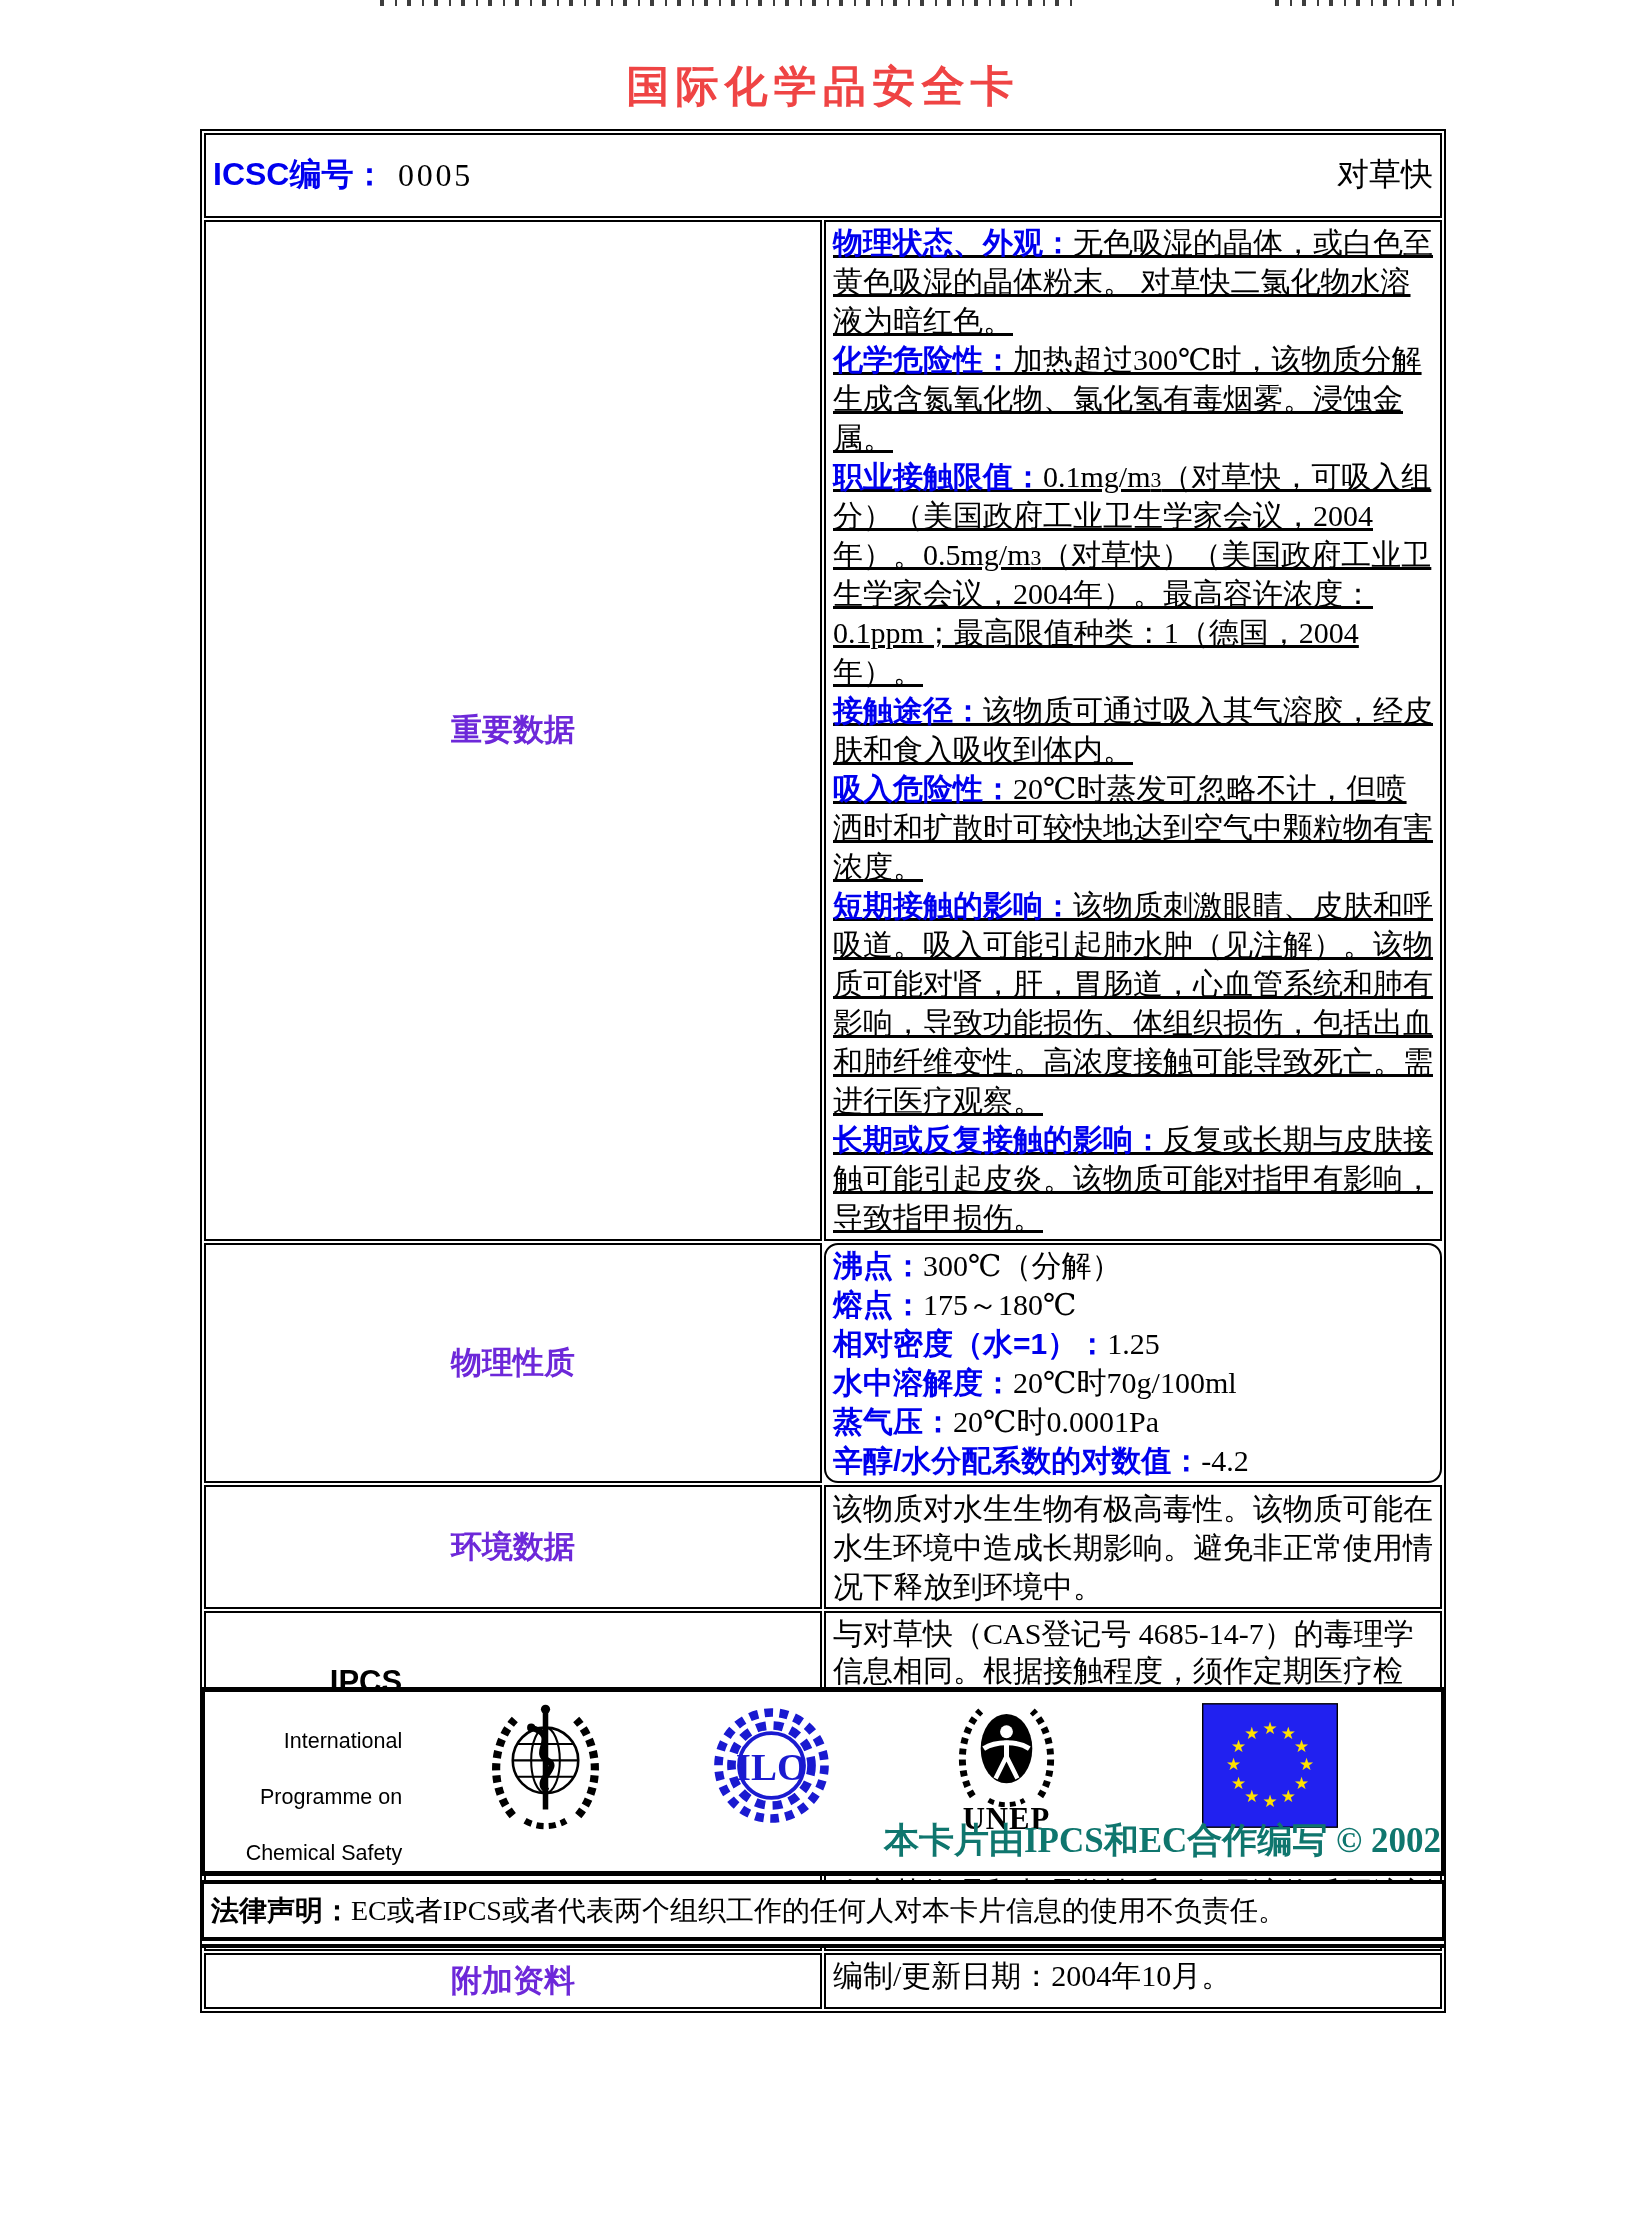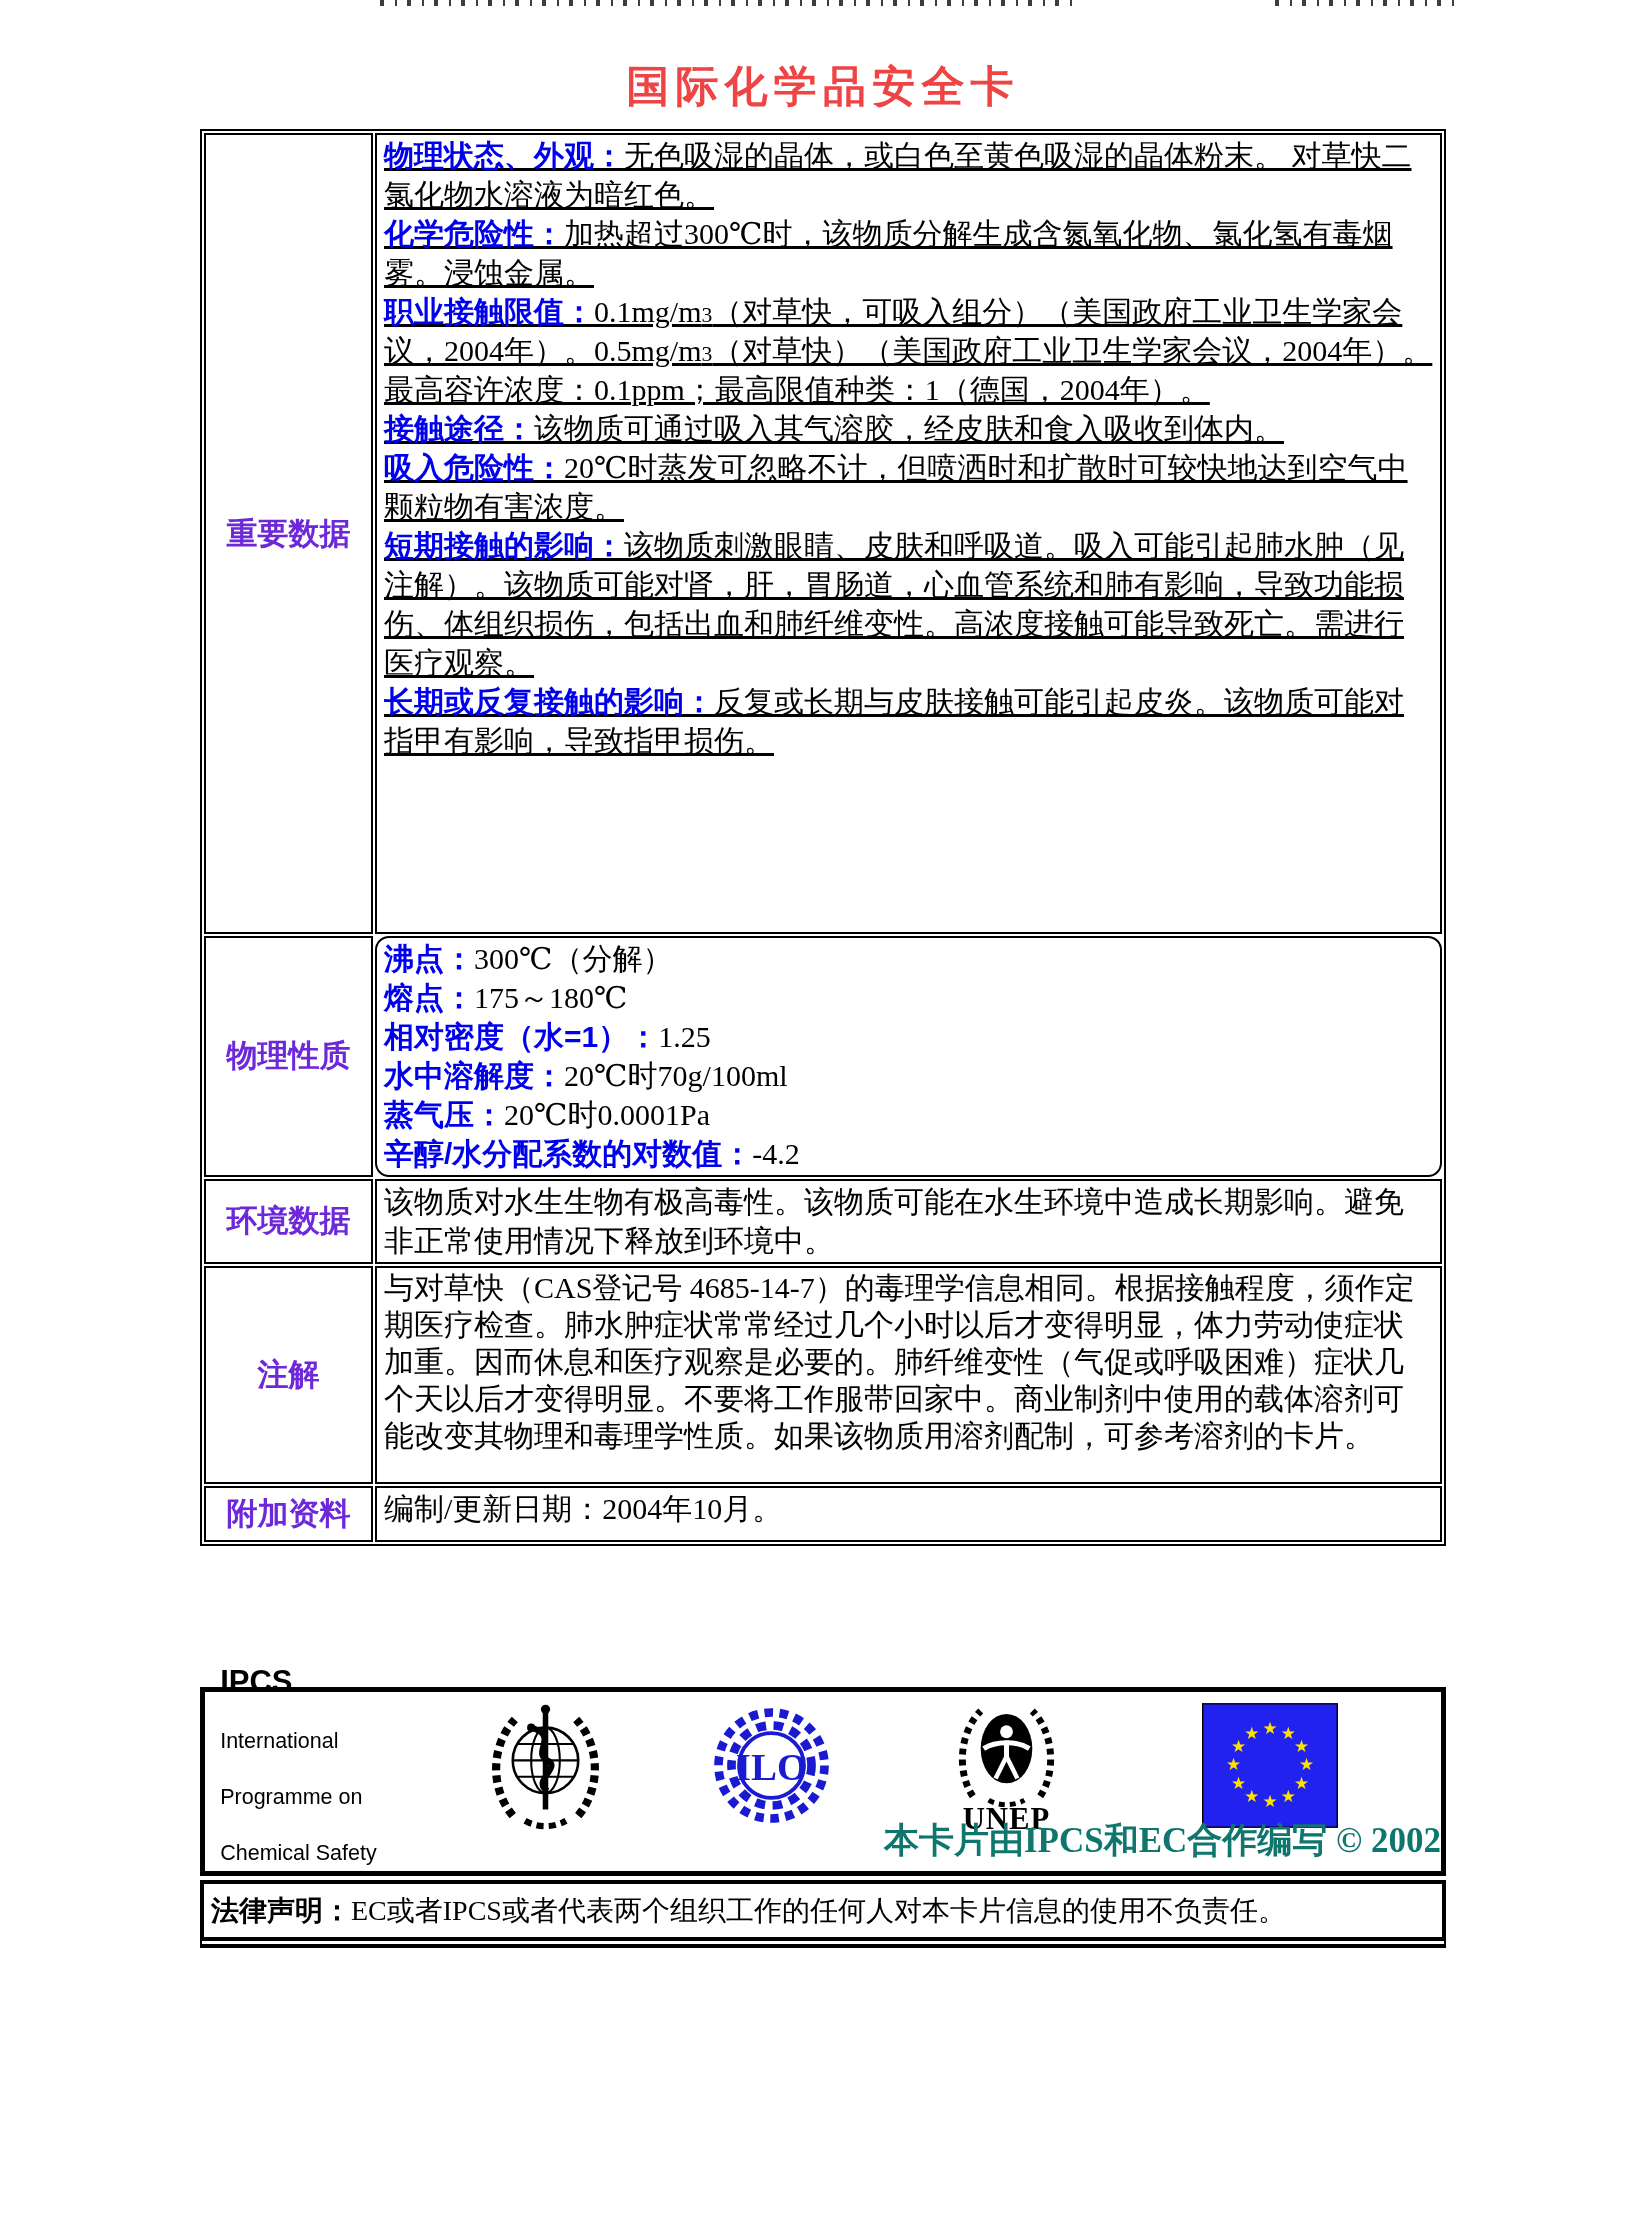--- a/index.html
+++ b/index.html
@@ -37,21 +37,21 @@
   .icsc-num{letter-spacing:2.8px;}
   p{margin:0;}
   sup{font-size:72%;vertical-align:38%;line-height:0;}
   .props p{line-height:39px;}
 
   .logos-box{
     position:absolute;top:1687px;left:200px;width:1246px;height:189px;
     border:5.5px solid #000;box-sizing:border-box;background:#fff;
   }
   .logos-row{display:flex;align-items:center;height:136px;padding-top:5.5px;}
-  .ipcs{margin-left:15.2px;width:182px;font-family:"Liberation Sans","DejaVu Sans",sans-serif;}
+  .ipcs{margin-left:15.2px;width:182px;font-family:"Liberation Sans","DejaVu Sans",sans-serif;text-align:right;}
   .ipcs .acr{font-size:31px;font-weight:bold;line-height:35px;}
   .ipcs .sub{font-size:21.5px;line-height:27px;margin-top:29px;}
   .caption-line{position:absolute;left:0;bottom:7px;width:100%;text-align:right;
     font-size:35px;font-weight:bold;color:#0f766e;}
   .legal-box{
     position:absolute;top:1880px;left:200px;width:1246px;height:68px;
     border:4.2px solid #000;border-bottom:11px double #000;box-sizing:border-box;
     padding:8.3px 8.3px 0 7px;font-size:28px;background:#fff;
   }
   .legal-box .blab{color:#000;text-align:right;}
@@ -64,20 +64,31 @@
 </head>
 <body>
 
 <div class="top-marks" id="tm1"></div>
 <div class="top-marks" id="tm2"></div>
 
 <div class="page-title">国际化学品安全卡</div>
 
 <table class="card">
   <tbody>
+      <tr>
+    <td class="headercell" colspan="2">
+      <div class="header-line">
+        <span class="icsc-left">
+          <span class="blab">ICSC编号：</span>
+          <span class="icsc-num">0005</span>
+        </span>
+        <span>对草快</span>
+      </div>
+    </td>
+  </tr>
 
   <tr>
     <td class="rowlabel">重要数据</td>
     <td class="contentcell" style="height:801px;text-decoration:underline;">
       <p><span class="blab">物理状态、外观：</span><span>无色吸湿的晶体，或白色至黄色吸湿的晶体粉末。 对草快二氯化物水溶液为暗红色。</span></p>
       <p><span class="blab">化学危险性：</span><span>加热超过300℃时，该物质分解生成含氮氧化物、氯化氢有毒烟雾。浸蚀金属。</span></p>
       <p><span class="blab">职业接触限值：</span><span>0.1mg/m<sup>3</sup>（对草快，可吸入组分）（美国政府工业卫生学家会议，2004年）。0.5mg/m<sup>3</sup>（对草快）（美国政府工业卫生学家会议，2004年）。最高容许浓度：0.1ppm；最高限值种类：1（德国，2004年）。</span></p>
       <p><span class="blab">接触途径：</span><span>该物质可通过吸入其气溶胶，经皮肤和食入吸收到体内。</span></p>
       <p><span class="blab">吸入危险性：</span><span>20℃时蒸发可忽略不计，但喷洒时和扩散时可较快地达到空气中颗粒物有害浓度。</span></p>
       <p><span class="blab">短期接触的影响：</span><span>该物质刺激眼睛、皮肤和呼吸道。吸入可能引起肺水肿（见注解）。该物质可能对肾，肝，胃肠道，心血管系统和肺有影响，导致功能损伤、体组织损伤，包括出血和肺纤维变性。高浓度接触可能导致死亡。需进行医疗观察。</span></p>

